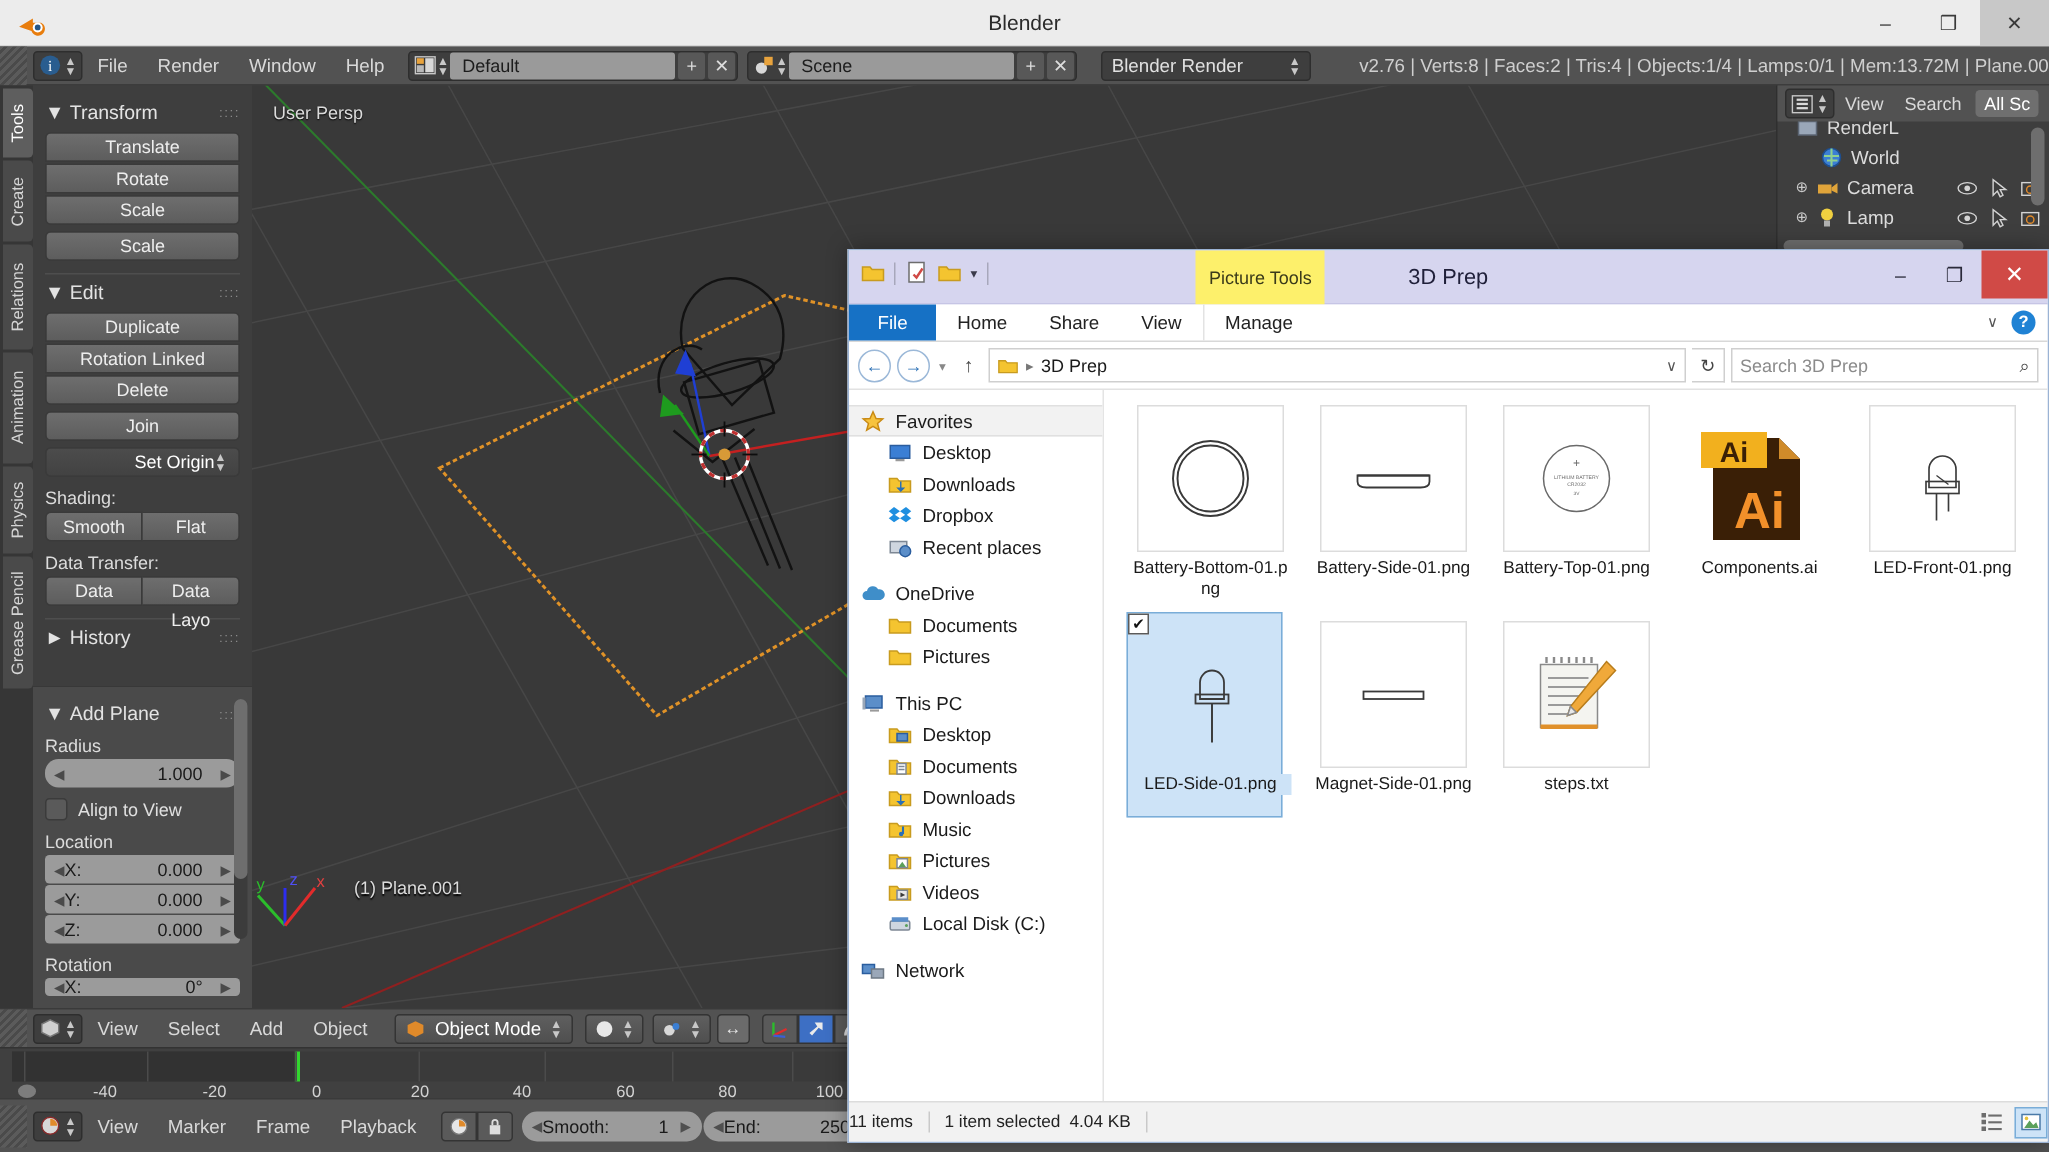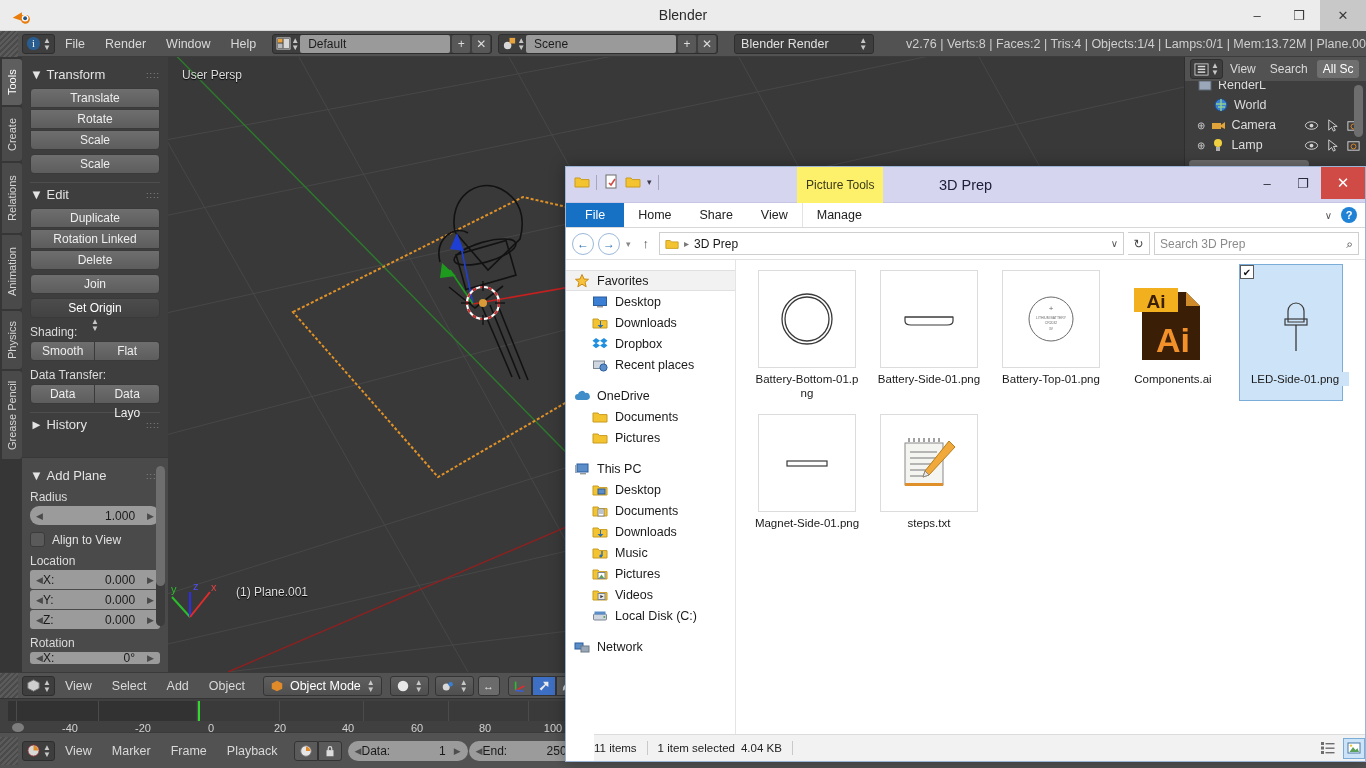--- a/index.html
+++ b/index.html
@@ -110,22 +110,22 @@
   .bl-btn {
     display:block; width:100%; height:20px; line-height:19px;
     background:linear-gradient(#6e6e6e,#5d5d5d);
     border:1px solid #3a3a3a; color:#eee; font-size:12px;
     padding:0 8px; margin-bottom:1px;
   }
   .bl-btn.first { border-radius:4px 4px 0 0; }
   .bl-btn.last  { border-radius:0 0 4px 4px; }
   .bl-btn.solo  { border-radius:4px; margin-top:4px; }
   .bl-btn.dark  { background:linear-gradient(#4c4c4c,#424242); color:#fff;
-                  display:flex; justify-content:space-between; align-items:center;
-                  border-radius:4px; margin-top:4px;flex-direction:column; }
+                  display:flex; justify-content:flex-end; align-items:center;
+                  border-radius:4px; margin-top:4px; }
   .bl-row { display:flex; gap:0; margin-top:2px; }
   .bl-row .bl-btn { margin-bottom:0; }
   .bl-row .bl-btn:first-child { border-radius:4px 0 0 4px; }
   .bl-row .bl-btn:last-child  { border-radius:0 4px 4px 0; border-left:none; }
   .bl-label { color:#dcdcdc; font-size:12px; margin:7px 0 2px 0; }
   .bl-divider { height:1px; background:#4e4e4e; margin:8px 0 4px 0; }
   .bl-addpanel {
     position:absolute; left:22px; right:0; bottom:0; height:215px;
     background:#4a4a4a; padding:6px 8px;
     border-top:1px solid #383838;
@@ -300,21 +300,21 @@
   }
   .tile.selected .cap { background:#cde3f7; }
   .tile .chk {
     position:absolute; left:-6px; top:-5px; width:14px; height:14px;
     background:#fff; border:1px solid #5a5a5a; z-index:3;
     display:flex; align-items:center; justify-content:center; font-size:10px; color:#111;
   }
 
   .ex-status {
     height:27px; background:#f2f2f2; border-top:1px solid #dcdcdc;
-    display:flex; align-items:center; padding:0 0; font-size:11.5px; color:#222; gap:0;margin-left:28px;
+    display:flex; align-items:center; padding:0 0; font-size:11.5px; color:#222; gap:0;
   }
   .st-sep { width:1px; height:14px; background:#c9c9c9; margin:0 10px; }
   .st-right { margin-left:auto; display:flex; gap:4px; align-items:center; }
   .st-vbtn { width:22px; height:21px; display:flex; align-items:center; justify-content:center; }
   .st-vbtn.active { border:1px solid #7aadd8; background:#cde3f7; }
 </style>
 </head>
 <body>
 
 <div id="root">
@@ -737,21 +737,21 @@
           </svg>
     </div>
     <div style="width:24px;height:20px;background:#5a5a5a;border:1px solid #343434;border-radius:0 3px 3px 0;display:flex;align-items:center;justify-content:center">
       <svg width="14" height="14" viewBox="0 0 16 16">
             <rect x="4" y="7" width="8" height="7" fill="#dcdcdc"></rect>
             <path d="M6 7 V5 A2 2 0 0 1 10 5 V7" stroke="#dcdcdc" stroke-width="1.4" fill="none"></path>
           </svg>
     </div>
     <div class="bl-pill">
       <span class="arr">◀</span>
-      <span>Data:</span>
+      <span>Smooth:</span>
       <span style="flex:1;text-align:right;padding-right:8px">1</span>
       <span class="arr">▶</span>
     </div>
     <div class="bl-pill" style="margin-left:1px">
       <span class="arr">◀</span>
       <span>End:</span>
       <span style="flex:1;text-align:right;padding-right:8px">250</span>
       <span class="arr">▶</span>
     </div>
     <div class="bl-pill" style="min-width:60px">
@@ -998,20 +998,32 @@
               <path d="M14 18 h44 l14 14 v54 H14 Z" fill="#3a1f06"></path>
               <polygon points="58,18 72,32 58,32" fill="#d08b2a"></polygon>
               <rect x="6" y="14" width="44" height="24" fill="#f2b01e"></rect>
               <text x="28" y="34" font-size="19" fill="#3a1f06" text-anchor="middle" font-family="Liberation Sans, sans-serif" font-weight="bold">Ai</text>
               <text x="45" y="78" font-size="34" fill="#f2902a" text-anchor="middle" font-family="Liberation Sans, sans-serif" font-weight="bold">Ai</text>
             </svg>
           </div>
           <div class="cap">Components.ai</div>
         </div>
 
+        <div class="tile">
+          <div class="thumb-wrap">
+            <svg width="84" height="84" viewBox="0 0 84 84">
+              <path d="M33 36 a9 9 0 0 1 18 0 v12 h-18 Z" fill="none" stroke="#3a3a3a" stroke-width="1.1"></path>
+              <rect x="31" y="44" width="22" height="8" fill="none" stroke="#3a3a3a" stroke-width="1.1"></rect>
+              <line x1="38" y1="52" x2="38" y2="70" stroke="#3a3a3a" stroke-width="1.1"></line>
+              <line x1="46" y1="52" x2="46" y2="64" stroke="#3a3a3a" stroke-width="1.1"></line>
+              <path d="M38 40 l8 6" stroke="#3a3a3a" stroke-width="0.9" fill="none"></path>
+            </svg>
+          </div>
+          <div class="cap">LED-Front-01.png</div>
+        </div>
 
         <div class="tile selected">
           <div class="thumb-wrap">
             <div class="sel-box"></div>
             <div class="chk">✔</div>
             <svg width="84" height="84" viewBox="0 0 84 84" style="position:relative;z-index:2">
               <path d="M35 34 a8 8 0 0 1 16 0 v11 h-16 Z" fill="none" stroke="#3a3a3a" stroke-width="1.2"></path>
               <rect x="32" y="42" width="22" height="6" fill="none" stroke="#3a3a3a" stroke-width="1.2"></rect>
               <line x1="43" y1="48" x2="43" y2="74" stroke="#3a3a3a" stroke-width="1.3"></line>
 

